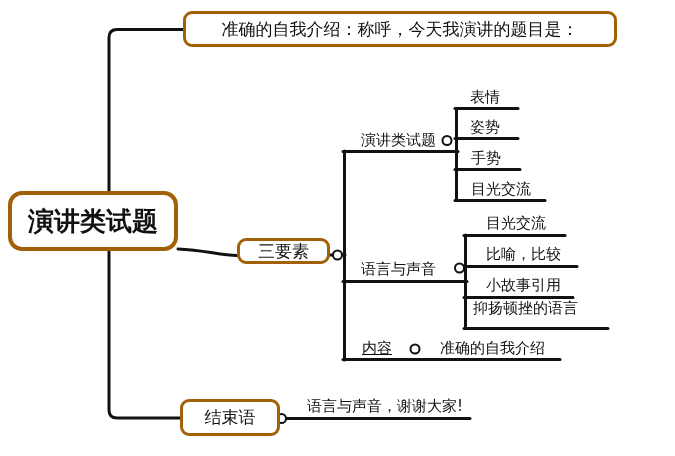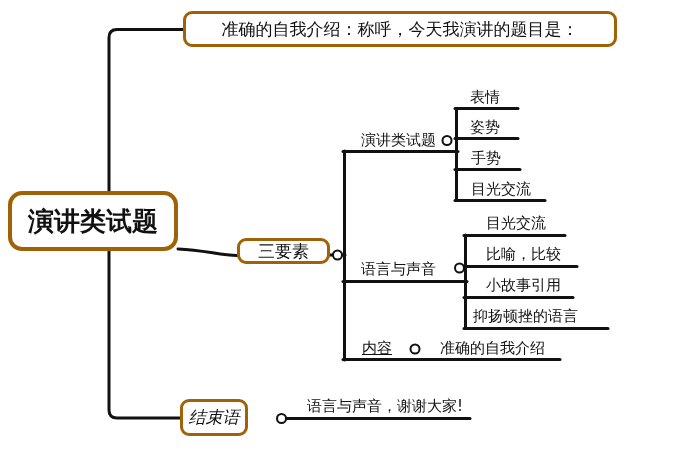--- a/index.html
+++ b/index.html
@@ -57,32 +57,32 @@
       <circle cx="281.5" cy="418.5" r="4.5"></circle>
     </g>
   </svg>
 
   <div class="node-box" style="left:183px;top:11px;width:434px;height:36px;">准确的自我介绍：称呼，今天我演讲的题目是：</div>
 
   <div class="node-box root-box" style="left:8px;top:191px;width:170px;height:60px;">演讲类试题</div>
 
   <div class="node-box" style="left:237px;top:238px;width:93px;height:26px;">三要素</div>
 
-  <div class="node-box" style="left:180px;top:399px;width:68px;height:37px;font-style:italic;">结束语</div>
+  <div class="node-box" style="left:180px;top:399px;width:100px;height:37px;">结束语</div>
 
   <div class="label" style="left:361px;top:132px;">演讲类试题</div>
   <div class="label" style="left:470px;top:89px;">表情</div>
   <div class="label" style="left:470px;top:119px;">姿势</div>
   <div class="label" style="left:471px;top:150px;">手势</div>
   <div class="label" style="left:471px;top:181px;">目光交流</div>
 
   <div class="label" style="left:361px;top:261px;">语言与声音</div>
   <div class="label" style="left:486px;top:215px;">目光交流</div>
   <div class="label" style="left:486px;top:277px;">小故事引用</div>
   <div class="label" style="left:486px;top:246px;">比喻，比较</div>
-  <div class="label" style="left:473px;top:308px;">抑扬顿挫的语言</div>
+  <div class="label" style="left:473px;top:300px;">抑扬顿挫的语言</div>
 
   <div class="label" style="left:362px;top:340px;text-decoration:underline;">内容</div>
   <div class="label" style="left:440px;top:340px;">准确的自我介绍</div>
 
   <div class="label" style="left:307px;top:398px;">语言与声音，谢谢大家!</div>
 
 </div>
 
 </body></html>

